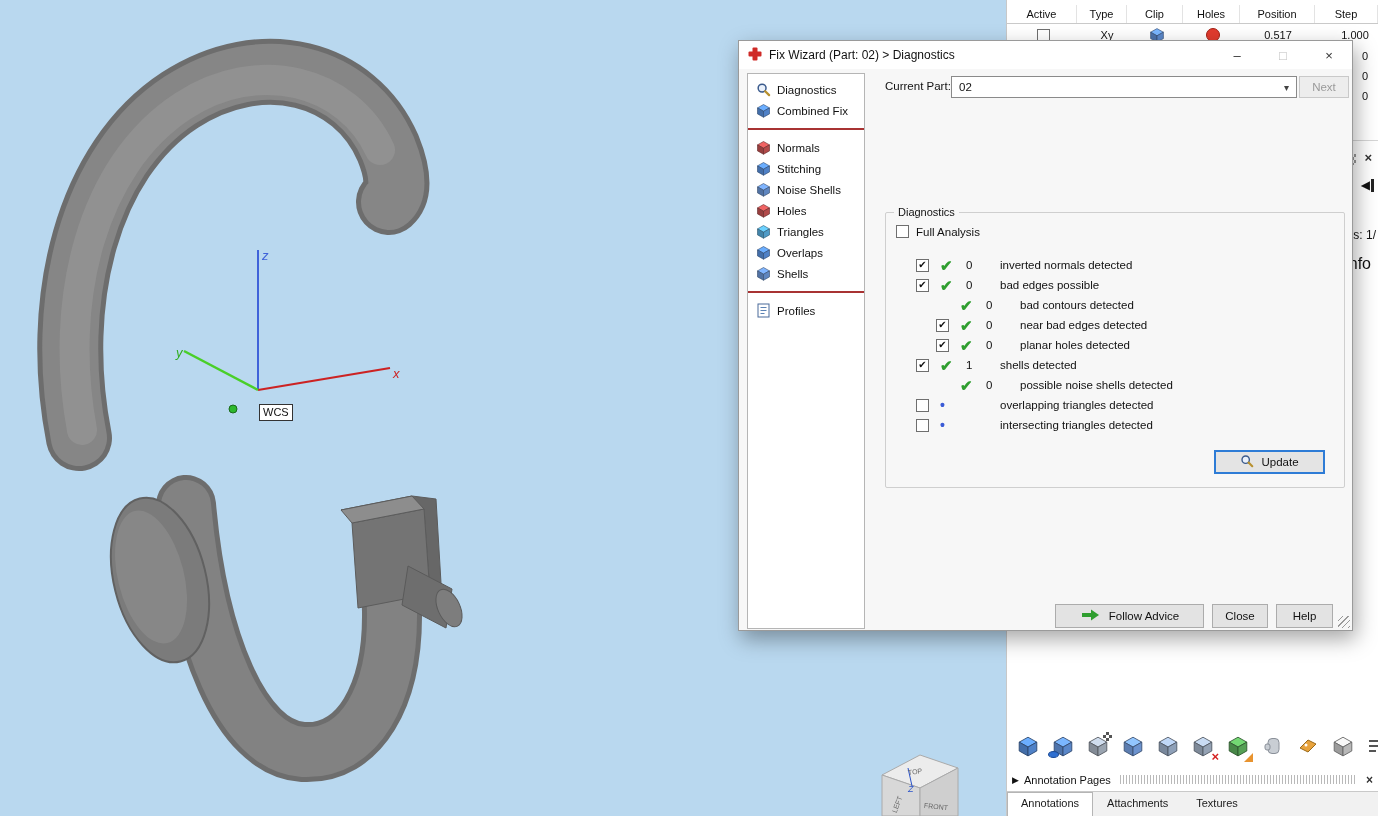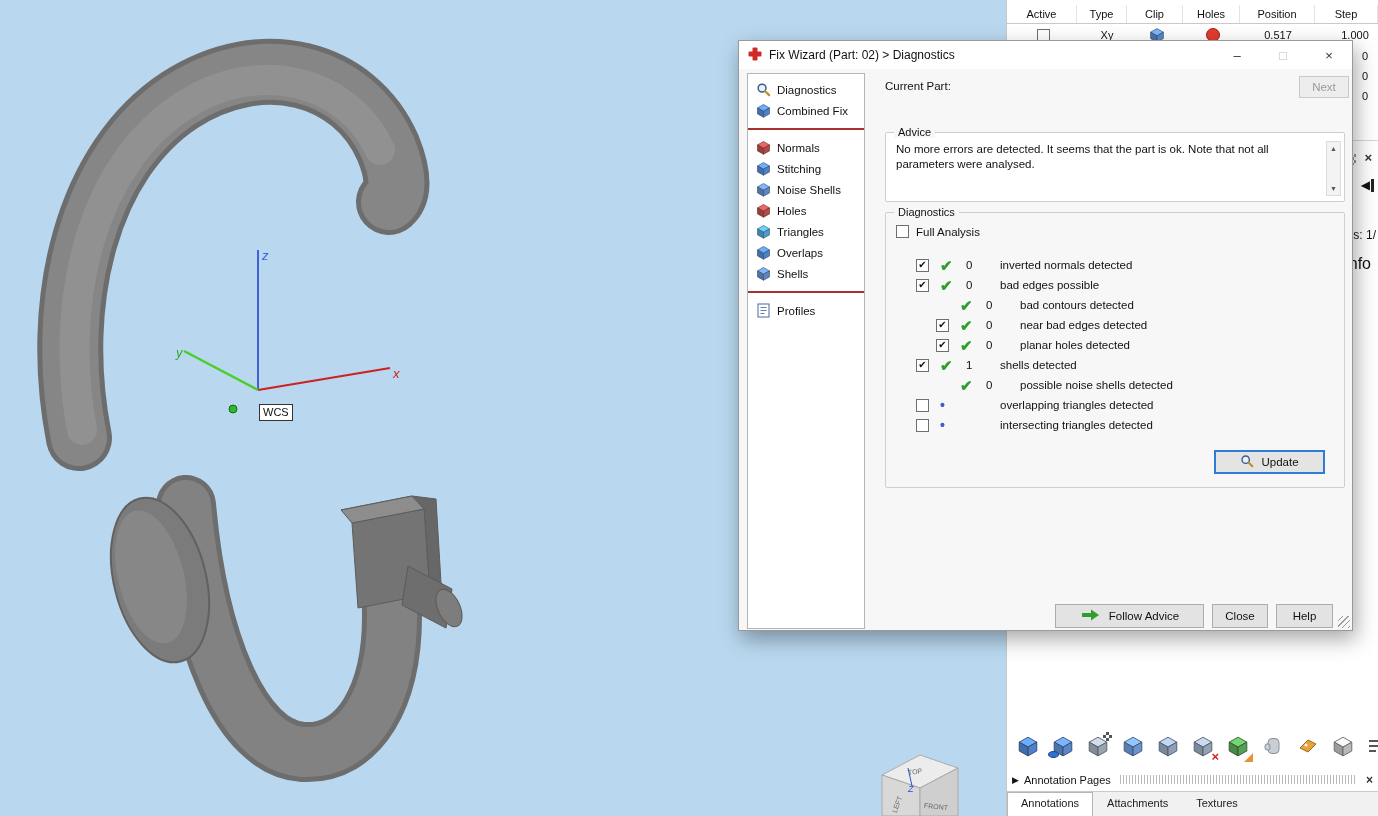--- a/index.html
+++ b/index.html
@@ -389,30 +389,26 @@
               <line x1="3.5" y1="4.5" x2="9.5" y2="4.5" stroke="#5b82b4"></line>
               <line x1="3.5" y1="7.5" x2="9.5" y2="7.5" stroke="#5b82b4"></line>
               <line x1="3.5" y1="10.5" x2="7.5" y2="10.5" stroke="#5b82b4"></line>
             </svg>
           </span>
           <span class="side-lb">Profiles</span>
         </div>
       </div>
 
     <div class="cp-label">Current Part:</div>
+    <div class="combo">
+      <span>02</span>
+      <span class="chev">▾</span>
+    </div>
     <button class="btn next">Next</button>
 
-    <div class="group adv">
-      <span class="legend">Advice</span>
-      <div class="advtext">No more errors are detected. It seems that the part is ok. Note that not all parameters were analysed.</div>
-      <div class="advscroll">
-        <span>▲</span>
-        <span>▼</span>
-      </div>
-    </div>
 
     <div class="group diag">
       <span class="legend">Diagnostics</span>
       <div class="fa-row">
         <span class="cbx"></span>
         <span>Full Analysis</span>
       </div>
       <div class="drows">
           <div class="diag-row ind-0">
             <span class="cbx-slot">

